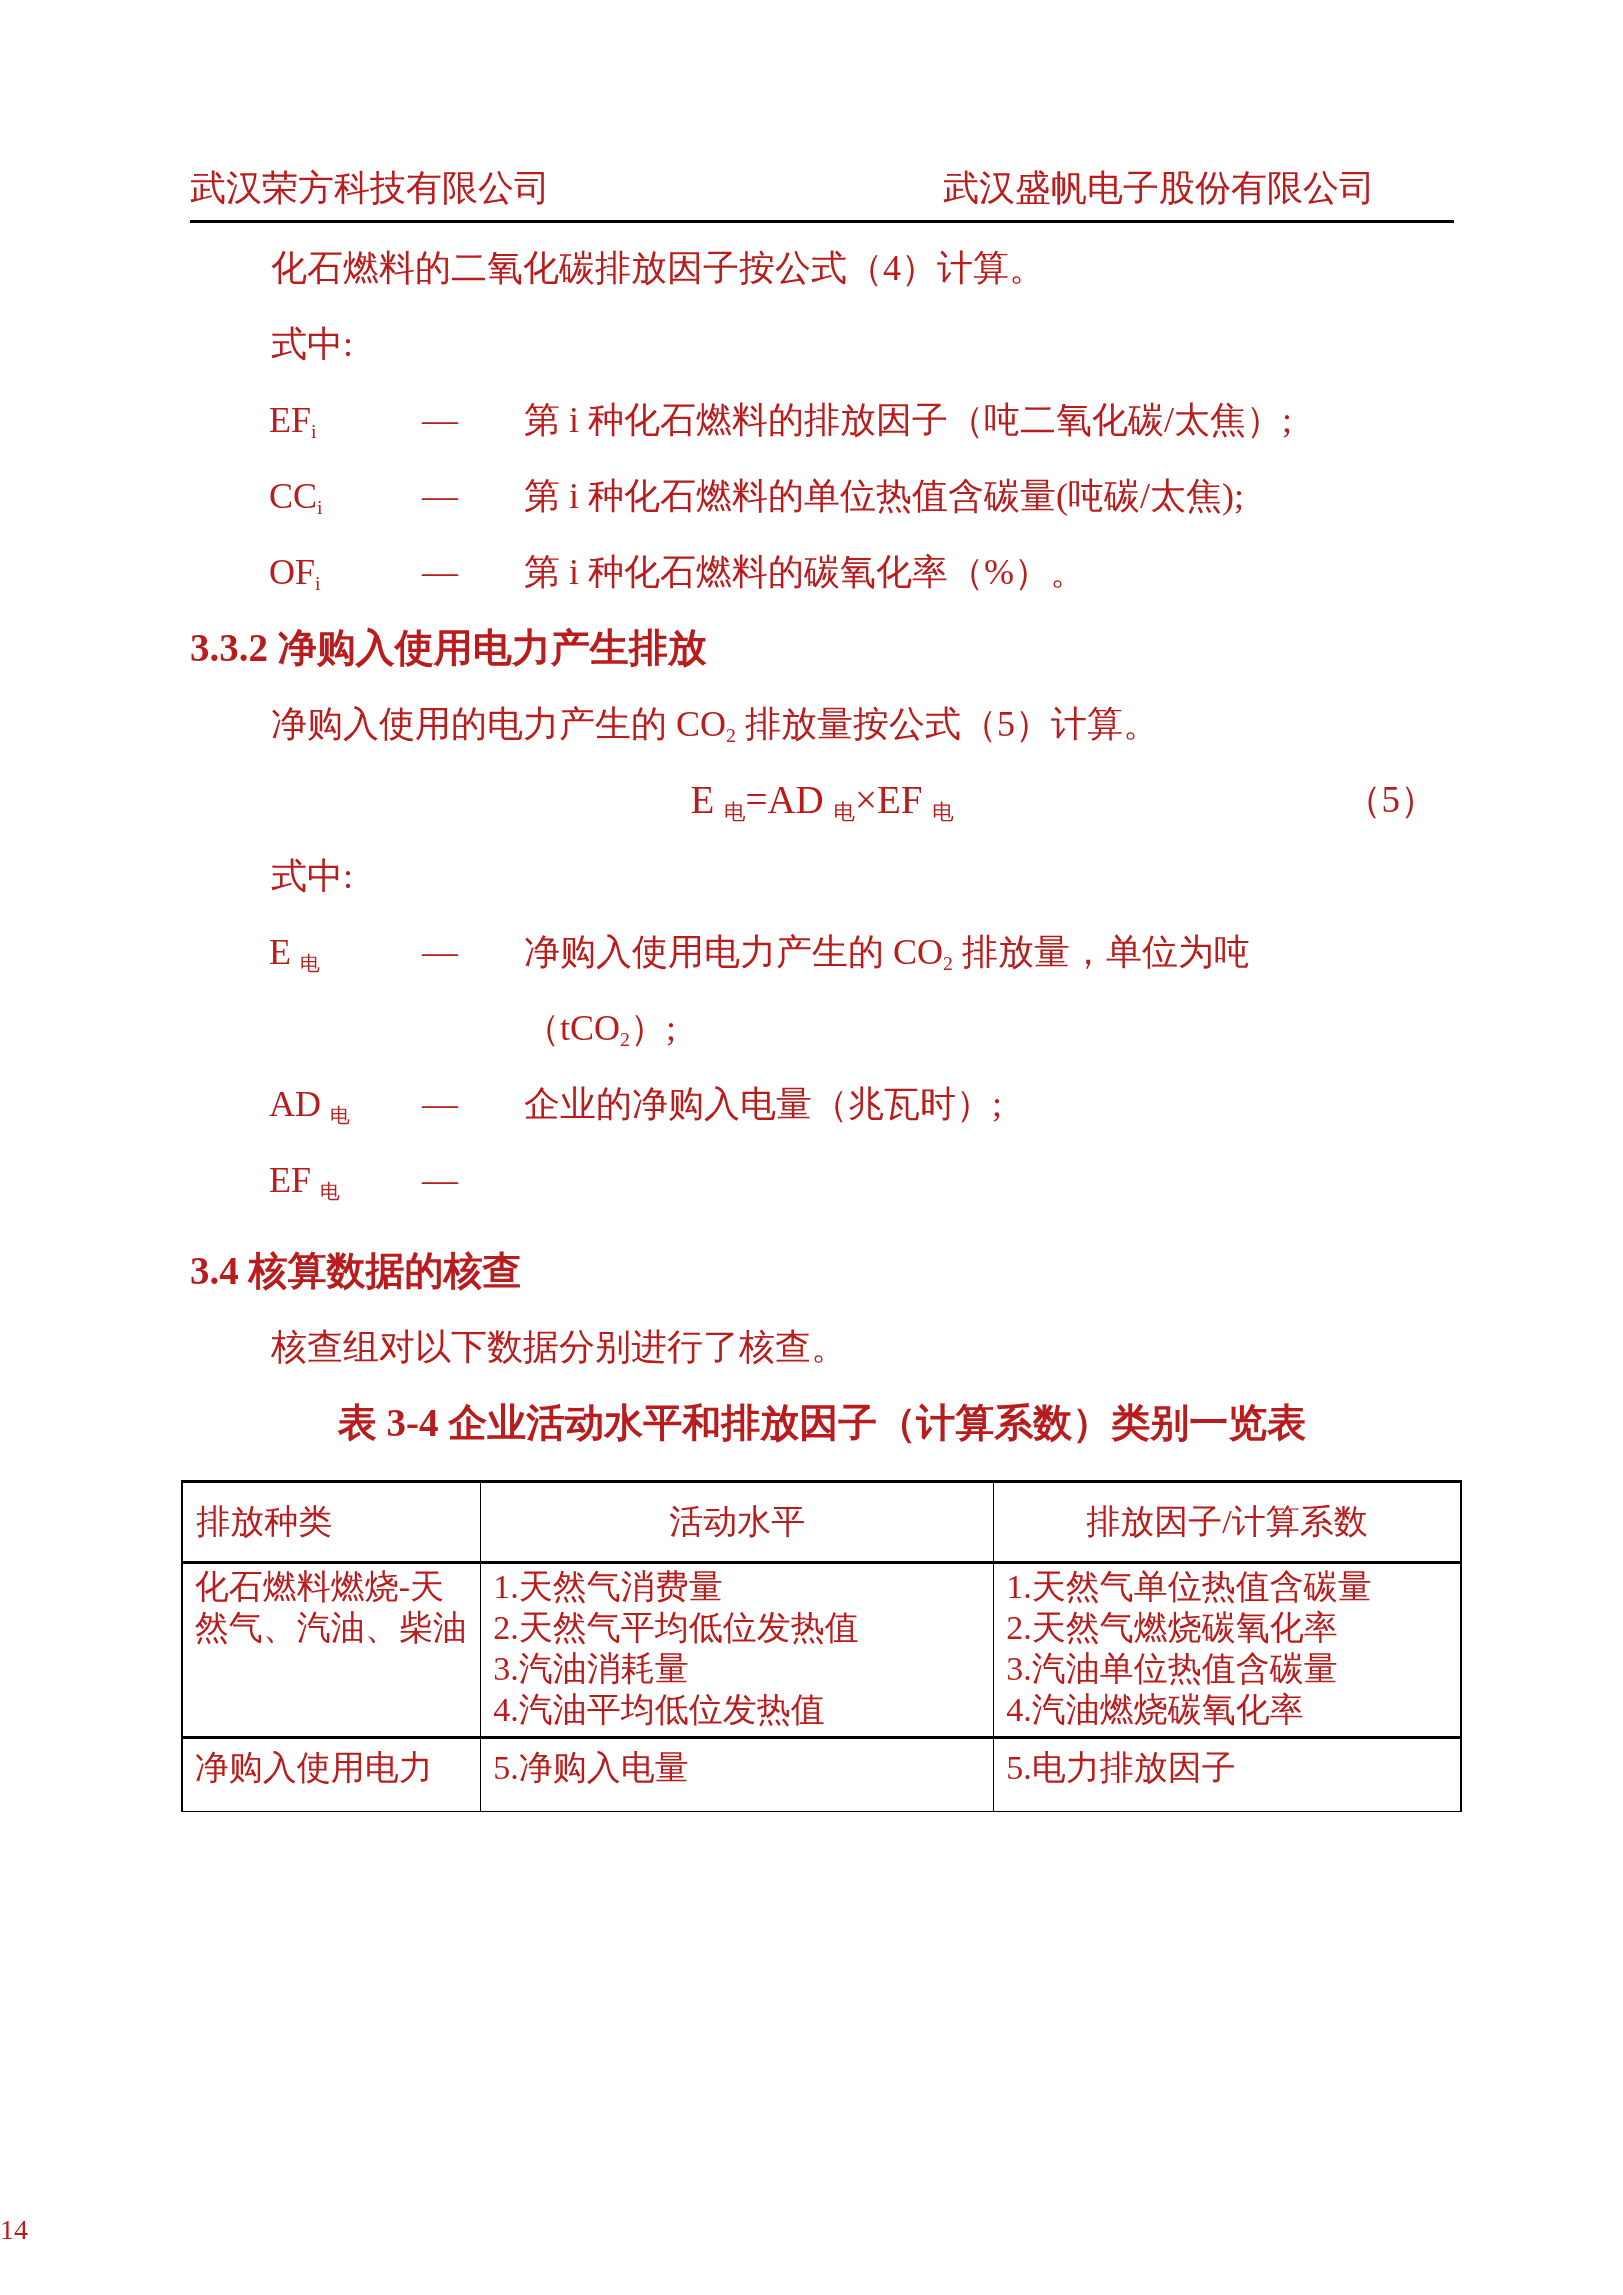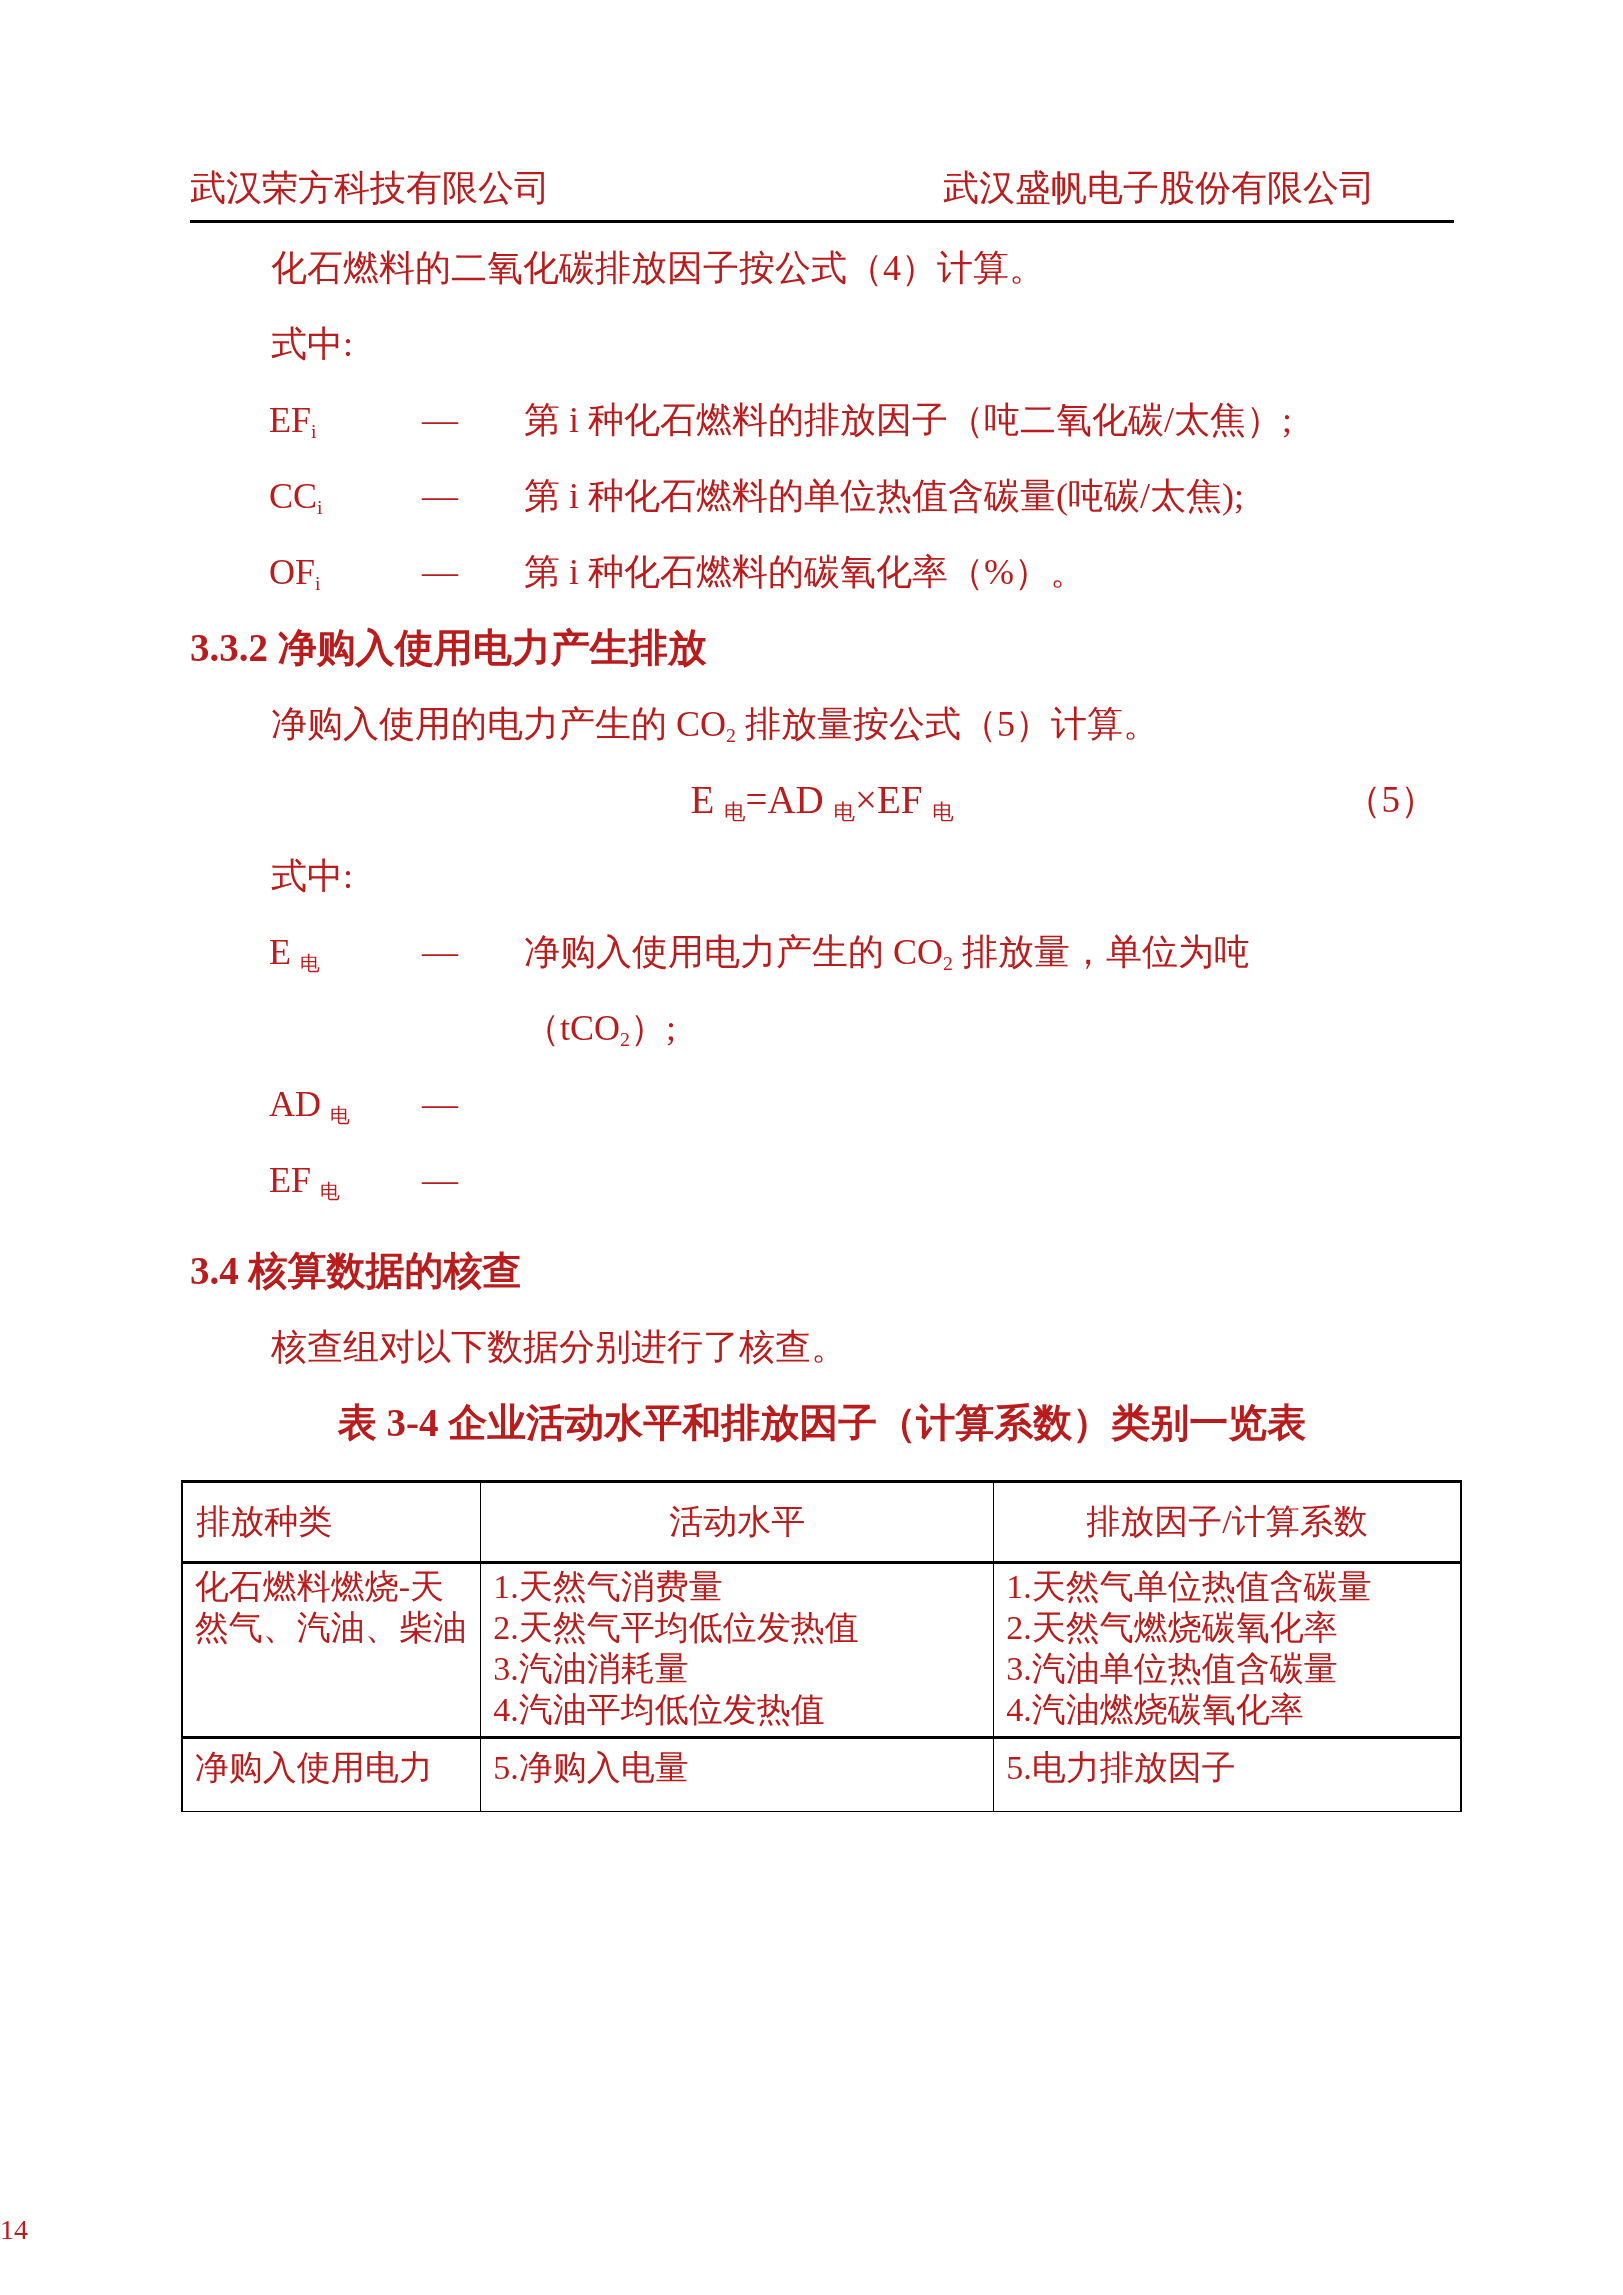--- a/index.html
+++ b/index.html
@@ -175,20 +175,23 @@
       <span class="def-dash">—</span>
       <span class="def-desc">
         <span class="def-line"><span>净购入使用电力产生的 CO</span><sub>2</sub><span> 排放量，单位为吨</span></span>
         <span class="def-line"><span>（tCO</span><sub>2</sub><span>）;</span></span>
       </span>
     </div>
 
     <div class="def-row">
       <span class="def-term"><span>AD </span><sub>电</sub></span>
       <span class="def-dash">—</span>
+      <span class="def-desc">
+        <span class="def-line"><span>企业的净购入电量（兆瓦时）;</span></span>
+      </span>
     </div>
 
     <div class="def-row">
       <span class="def-term"><span>EF </span><sub>电</sub></span>
       <span class="def-dash">—</span>
     </div>
 
     <h3 class="heading heading-34">3.4 核算数据的核查</h3>
 
     <p class="para indent">核查组对以下数据分别进行了核查。</p>

